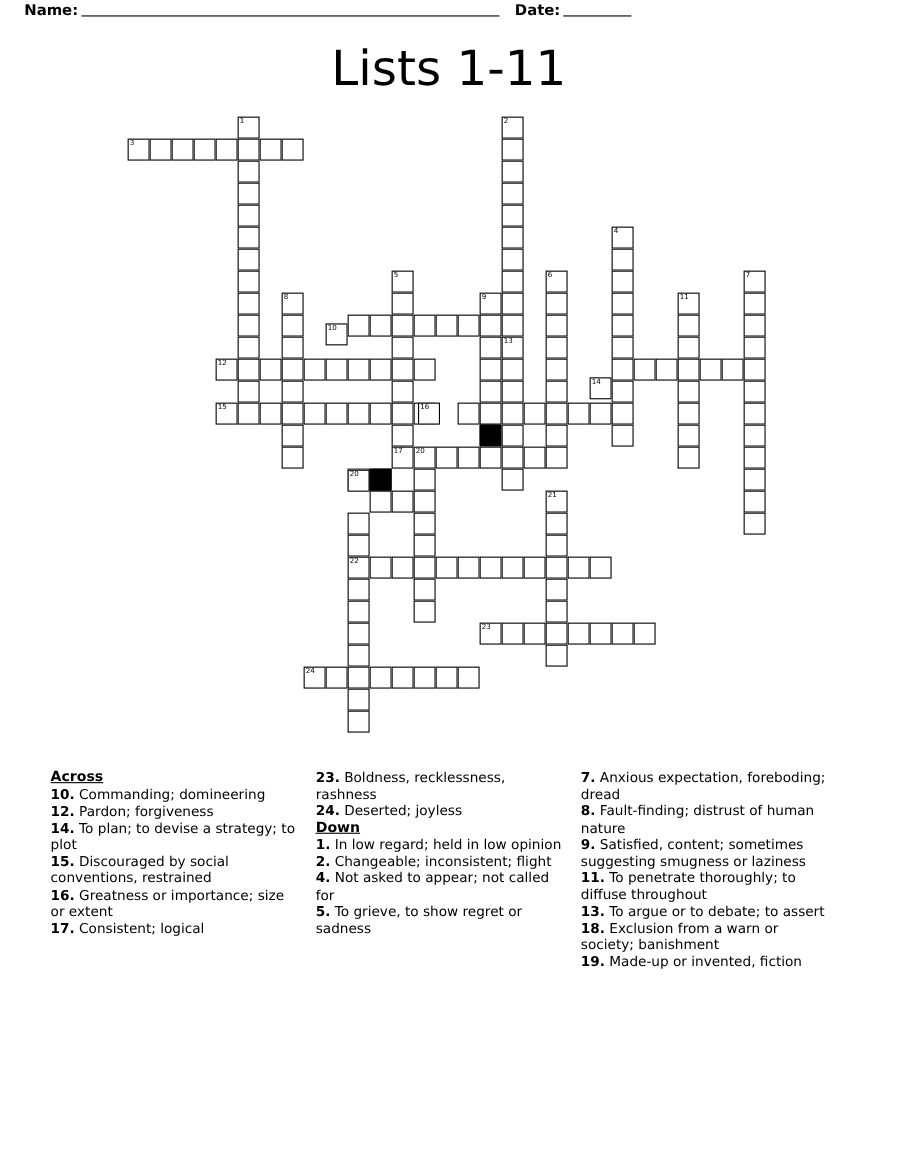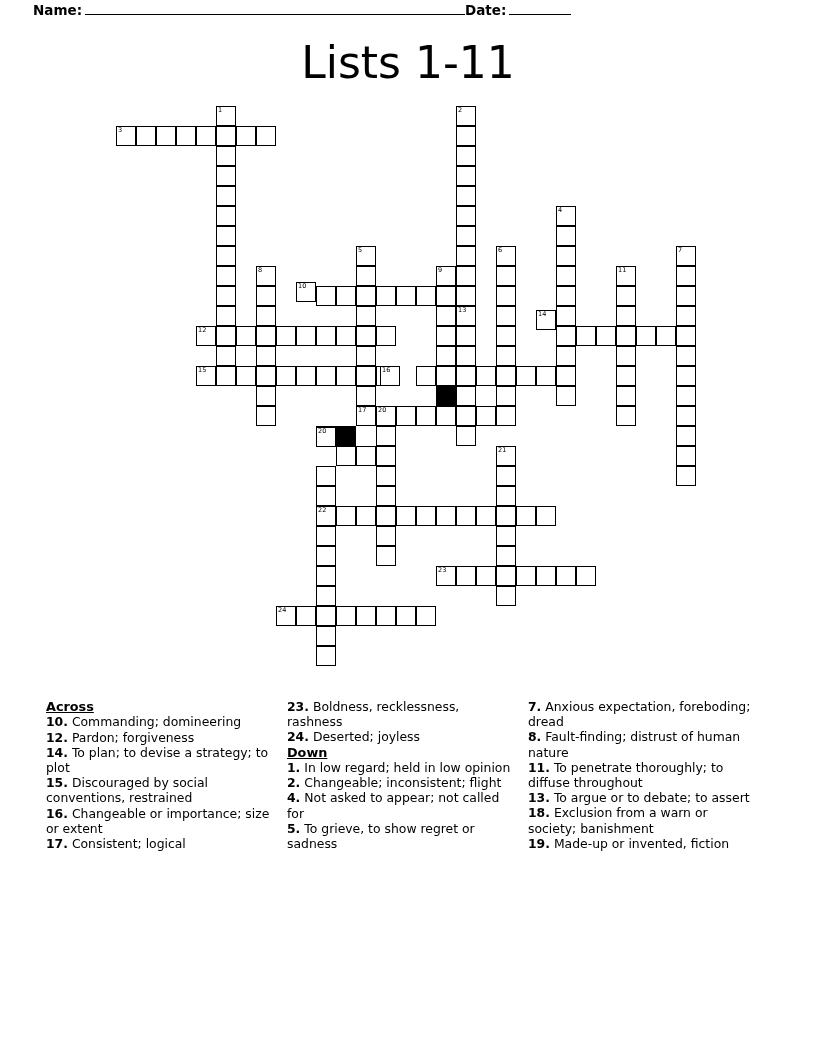--- a/index.html
+++ b/index.html
@@ -32,23 +32,23 @@
     font-size: 13.5px;
     font-weight: 700;
     line-height: 16px;
     white-space: nowrap;
   }
   .hdr-rule {
     display: inline-block;
     border-bottom: 1px solid #000;
     height: 12px;
   }
-  #name-label { margin-left: 33px; }
+  #name-label { margin-left: 22px; }
   #name-rule  { width: 380px; margin-left: 3px; }
-  #date-label { }
+  #date-label { margin-left: 14px; }
   #date-rule  { width: 62px; margin-left: 3px; }
 
   
   #puzzle-title {
     position: absolute;
     left: 0;
     top: 38px;
     width: 816px;
     text-align: center;
     font-family: "DejaVu Sans", sans-serif;
@@ -229,21 +229,21 @@
     <div class="cw-cell" style="left: 320px; top: 160px;">
       <span class="cw-num">9</span>
     </div>
     <div class="cw-cell" style="left: 320px; top: 180px;"></div>
     <div class="cw-cell" style="left: 320px; top: 200px;"></div>
     <div class="cw-cell" style="left: 320px; top: 220px;"></div>
     <div class="cw-cell" style="left: 320px; top: 240px;"></div>
     <div class="cw-cell" style="left: 320px; top: 260px;"></div>
     <div class="cw-cell block" style="left: 320px; top: 280px;"></div>
     <div class="cw-cell" style="left: 320px; top: 300px;"></div>
-    <div class="cw-cell" style="left: 180px; top: 176px;">
+    <div class="cw-cell" style="left: 180px; top: 188px;">
       <span class="cw-num">10</span>
     </div>
     <div class="cw-cell" style="left: 200px; top: 180px;"></div>
     <div class="cw-cell" style="left: 220px; top: 180px;"></div>
     <div class="cw-cell" style="left: 260px; top: 180px;"></div>
     <div class="cw-cell" style="left: 280px; top: 180px;"></div>
     <div class="cw-cell" style="left: 300px; top: 180px;"></div>
     <div class="cw-cell" style="left: 500px; top: 160px;">
       <span class="cw-num">11</span>
     </div>
@@ -265,21 +265,21 @@
     <div class="cw-cell" style="left: 260px; top: 220px;"></div>
     <div class="cw-cell" style="left: 340px; top: 200px;">
       <span class="cw-num">13</span>
     </div>
     <div class="cw-cell" style="left: 340px; top: 220px;"></div>
     <div class="cw-cell" style="left: 340px; top: 240px;"></div>
     <div class="cw-cell" style="left: 340px; top: 260px;"></div>
     <div class="cw-cell" style="left: 340px; top: 280px;"></div>
     <div class="cw-cell" style="left: 340px; top: 300px;"></div>
     <div class="cw-cell" style="left: 340px; top: 320px;"></div>
-    <div class="cw-cell" style="left: 420px; top: 204px;">
+    <div class="cw-cell" style="left: 420px; top: 237px;">
       <span class="cw-num">14</span>
     </div>
     <div class="cw-cell" style="left: 460px; top: 220px;"></div>
     <div class="cw-cell" style="left: 480px; top: 220px;"></div>
     <div class="cw-cell" style="left: 520px; top: 220px;"></div>
     <div class="cw-cell" style="left: 540px; top: 220px;"></div>
     <div class="cw-cell" style="left: 80px; top: 260px;">
       <span class="cw-num">15</span>
     </div>
     <div class="cw-cell" style="left: 100px; top: 260px;"></div>
@@ -372,33 +372,34 @@
     <div class="cw-cell block" style="left: 220px; top: 320px;"></div>
   </div>
 
 <div id="clues">
   <div class="clue-col" id="clue-col-1">
       <div class="clue-heading">Across</div>
       <div class="clue-item"><b>10.</b><span> Commanding; domineering</span></div>
       <div class="clue-item"><b>12.</b><span> Pardon; forgiveness</span></div>
       <div class="clue-item"><b>14.</b><span> To plan; to devise a strategy; to plot</span></div>
       <div class="clue-item"><b>15.</b><span> Discouraged by social conventions, restrained</span></div>
-      <div class="clue-item"><b>16.</b><span> Changeable or importance; size or extent</span></div>
+      <div class="clue-item"><b>16.</b><span> Greatness or importance; size or extent</span></div>
       <div class="clue-item"><b>17.</b><span> Consistent; logical</span></div>
     </div>
   <div class="clue-col" id="clue-col-2">
       <div class="clue-item"><b>23.</b><span> Boldness, recklessness, rashness</span></div>
       <div class="clue-item"><b>24.</b><span> Deserted; joyless</span></div>
       <div class="clue-heading">Down</div>
       <div class="clue-item"><b>1.</b><span> In low regard; held in low opinion</span></div>
       <div class="clue-item"><b>2.</b><span> Changeable; inconsistent; flight</span></div>
       <div class="clue-item"><b>4.</b><span> Not asked to appear; not called for</span></div>
       <div class="clue-item"><b>5.</b><span> To grieve, to show regret or sadness</span></div>
     </div>
   <div class="clue-col" id="clue-col-3">
       <div class="clue-item"><b>7.</b><span> Anxious expectation, foreboding; dread</span></div>
       <div class="clue-item"><b>8.</b><span> Fault-finding; distrust of human nature</span></div>
+      <div class="clue-item"><b>9.</b><span> Satisfied, content; sometimes suggesting smugness or laziness</span></div>
       <div class="clue-item"><b>11.</b><span> To penetrate thoroughly; to diffuse throughout</span></div>
       <div class="clue-item"><b>13.</b><span> To argue or to debate; to assert</span></div>
       <div class="clue-item"><b>18.</b><span> Exclusion from a warn or society; banishment</span></div>
       <div class="clue-item"><b>19.</b><span> Made-up or invented, fiction</span></div>
     </div>
 </div>
 
 </body></html>

